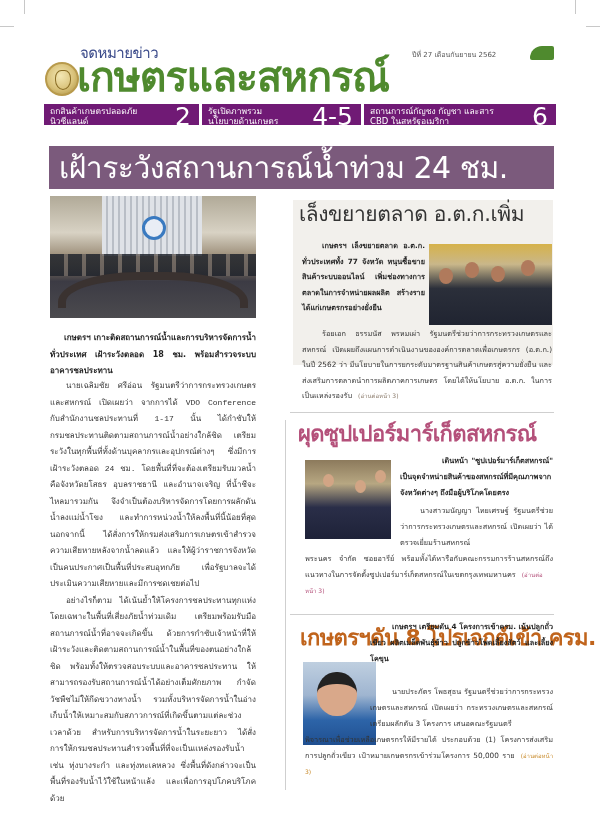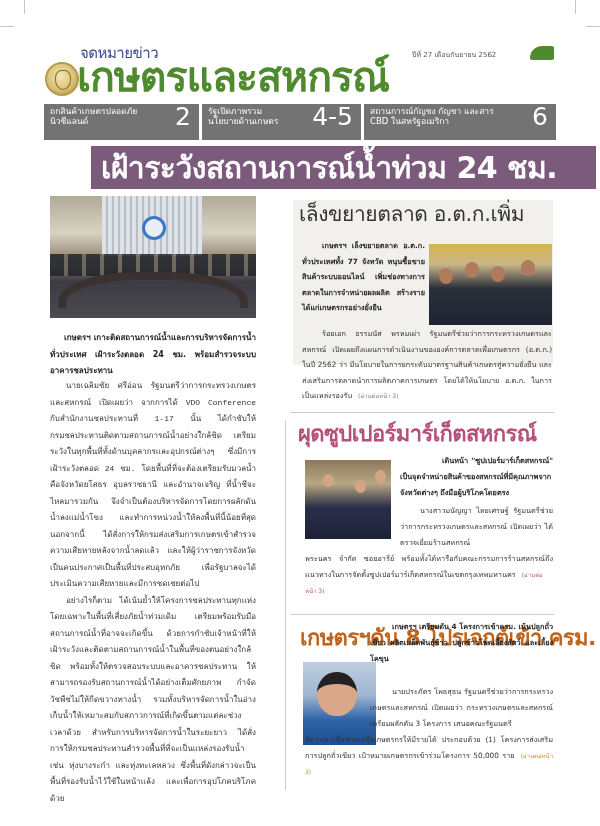--- a/index.html
+++ b/index.html
@@ -11,26 +11,26 @@
   
   .masthead-sub { position: absolute; left: 44px; top: 41px; font-size: 15px; color: #3a4a8a; letter-spacing: -0.5px; margin-left: 36px; }
   .issue-date { position: absolute; left: 412px; top: 49px; font-size: 7px; color: #555; }
   .masthead-title { position: absolute; left: 77px; top: 54px; font-size: 41px; font-weight: bold; color: #4f8a2e; letter-spacing: -1px; line-height: 46px; font-family: "DejaVu Sans", sans-serif; }
   .logo-seal { position: absolute; left: 45px; top: 62px; width: 34px; height: 34px; border-radius: 50%; background: radial-gradient(circle at 45% 40%, #f3e7b4 0%, #d9c27a 55%, #a68a3a 100%); border: 2px solid #b89a4c; }
   .logo-seal::after { content: ""; position: absolute; left: 8px; top: 6px; width: 14px; height: 18px; border: 1.5px solid #8a6d25; border-radius: 40% 40% 50% 50%; }
   .corner-leaf { position: absolute; left: 530px; top: 46px; width: 24px; height: 14px; background: #4f8a2e; border-radius: 12px 2px 2px 2px; }
 
   
   .teasers { position: absolute; left: 44px; top: 104px; width: 512px; height: 27px; display: flex; gap: 3px; }
-  .teaser { background: #737373; color: #fff; position: relative; height: 36px; padding: 2px 6px; }
+  .teaser { background: #701a75; color: #fff; position: relative; height: 21px; padding: 2px 6px; }
   .teaser .t-text { font-size: 8.5px; line-height: 10px; width: 70%; display: block; }
   .teaser .t-num { position: absolute; right: 8px; top: -2px; font-size: 25px; font-weight: normal; line-height: 30px; }
 
   
-  .headline-band { position: absolute; left: 49px; top: 146px; width: 505px; height: 43px; background: #7b5a7c; color: #fff; font-size: 30px; font-weight: bold; padding-left: 10px; line-height: 43px; letter-spacing: -0.5px; white-space: nowrap; margin-left: 42px; }
+  .headline-band { position: absolute; left: 49px; top: 146px; width: 505px; height: 43px; background: #7b5a7c; color: #fff; font-size: 30px; font-weight: normal; padding-left: 10px; line-height: 43px; letter-spacing: -0.5px; white-space: nowrap; }
 
   
   .left-photo { position: absolute; left: 50px; top: 196px; width: 206px; height: 122px; background: linear-gradient(180deg, #b1aa98 0%, #d8d2c4 30%, #8a7a63 55%, #3c3b44 70%, #4b4a4e 100%); overflow: hidden; }
   .left-photo .wall { position: absolute; left: 52px; top: 0; width: 100px; height: 60px; background: repeating-linear-gradient(90deg, #dfe2e7 0 4px, #b9bec6 4px 6px); }
   .left-photo .emblem { position: absolute; left: 92px; top: 20px; width: 24px; height: 24px; border-radius: 50%; background: #e9edf5; border: 3px solid #3a7ac0; }
   .left-photo .table { position: absolute; left: 8px; top: 76px; width: 190px; height: 36px; border-radius: 80px 80px 0 0 / 30px 30px 0 0; border: 8px solid #3a3230; border-bottom: none; }
   .left-photo .people { position: absolute; left: 0; top: 58px; width: 206px; height: 22px; background: repeating-linear-gradient(90deg, #20242c 0 14px, #6b6460 14px 18px); opacity: 0.85; }
 
   .left-lead { position: absolute; left: 50px; top: 330px; width: 206px; font-size: 8px; font-weight: bold; line-height: 16.5px; text-align: justify; text-indent: 14px; color: #222; }
   .left-body { position: absolute; left: 50px; top: 378px; width: 206px; font-size: 8px; line-height: 16.5px; text-align: justify; color: #333; font-family: Liberation Mono, monospace; }
@@ -97,21 +97,21 @@
 </div>
 
 <div class="headline-band">เฝ้าระวังสถานการณ์น้ำท่วม 24 ชม.</div>
 
 <div class="left-photo">
   <div class="wall"></div>
   <div class="emblem"></div>
   <div class="people"></div>
   <div class="table"></div>
 </div>
-<div class="left-lead">เกษตรฯ เกาะติดสถานการณ์น้ำและการบริหารจัดการน้ำทั่วประเทศ เฝ้าระวังตลอด 24 ชม. พร้อมสำรวจระบบอาคารชลประทาน</div>
+<div class="left-lead">เกษตรฯ เกาะติดสถานการณ์น้ำและการบริหารจัดการน้ำทั่วประเทศ เฝ้าระวังตลอด 18 ชม. พร้อมสำรวจระบบอาคารชลประทาน</div>
 <div class="left-body">
   <p>นายเฉลิมชัย ศรีอ่อน รัฐมนตรีว่าการกระทรวงเกษตรและสหกรณ์ เปิดเผยว่า จากการได้ VDO Conference กับสำนักงานชลประทานที่ 1-17 นั้น ได้กำชับให้กรมชลประทานติดตามสถานการณ์น้ำอย่างใกล้ชิด เตรียมระวังในทุกพื้นที่ทั้งด้านบุคลากรและอุปกรณ์ต่างๆ ซึ่งมีการเฝ้าระวังตลอด 24 ชม. โดยพื้นที่ที่จะต้องเตรียมรับมวลน้ำคือจังหวัดยโสธร อุบลราชธานี และอำนาจเจริญ ที่น้ำชีจะไหลมารวมกัน จึงจำเป็นต้องบริหารจัดการโดยการผลักดันน้ำลงแม่น้ำโขง และทำการหน่วงน้ำให้ลงพื้นที่นี้น้อยที่สุด นอกจากนี้ ได้สั่งการให้กรมส่งเสริมการเกษตรเข้าสำรวจความเสียหายหลังจากน้ำลดแล้ว และให้ผู้ว่าราชการจังหวัดเป็นคนประกาศเป็นพื้นที่ประสบอุทกภัย เพื่อรัฐบาลจะได้ประเมินความเสียหายและมีการชดเชยต่อไป</p>
   <p>อย่างไรก็ตาม ได้เน้นย้ำให้โครงการชลประทานทุกแห่ง โดยเฉพาะในพื้นที่เสี่ยงภัยน้ำท่วมเดิม เตรียมพร้อมรับมือสถานการณ์น้ำที่อาจจะเกิดขึ้น ด้วยการกำชับเจ้าหน้าที่ให้เฝ้าระวังและติดตามสถานการณ์น้ำในพื้นที่ของตนอย่างใกล้ชิด พร้อมทั้งให้ตรวจสอบระบบและอาคารชลประทาน ให้สามารถรองรับสถานการณ์น้ำได้อย่างเต็มศักยภาพ กำจัดวัชพืชไม่ให้กีดขวางทางน้ำ รวมทั้งบริหารจัดการน้ำในอ่างเก็บน้ำให้เหมาะสมกับสภาวการณ์ที่เกิดขึ้นตามแต่ละช่วงเวลาด้วย สำหรับการบริหารจัดการน้ำในระยะยาว ได้สั่งการให้กรมชลประทานสำรวจพื้นที่ที่จะเป็นแหล่งรองรับน้ำ เช่น ทุ่งบางระกำ และทุ่งทะเลหลวง ซึ่งพื้นที่ดังกล่าวจะเป็นพื้นที่รองรับน้ำไว้ใช้ในหน้าแล้ง และเพื่อการอุปโภคบริโภคด้วย</p>
 </div>
 
 <div class="col-rule" style="left:285px;top:420px;width:1px;height:370px;"></div>
 
 <div class="box-a"></div>
 <div class="box-a-title">เล็งขยายตลาด อ.ต.ก.เพิ่ม</div>
 <div class="box-a-lead">เกษตรฯ เล็งขยายตลาด อ.ต.ก. ทั่วประเทศทั้ง 77 จังหวัด หนุนซื้อขายสินค้าระบบออนไลน์ เพิ่มช่องทางการตลาดในการจำหน่ายผลผลิต สร้างรายได้แก่เกษตรกรอย่างยั่งยืน</div>

